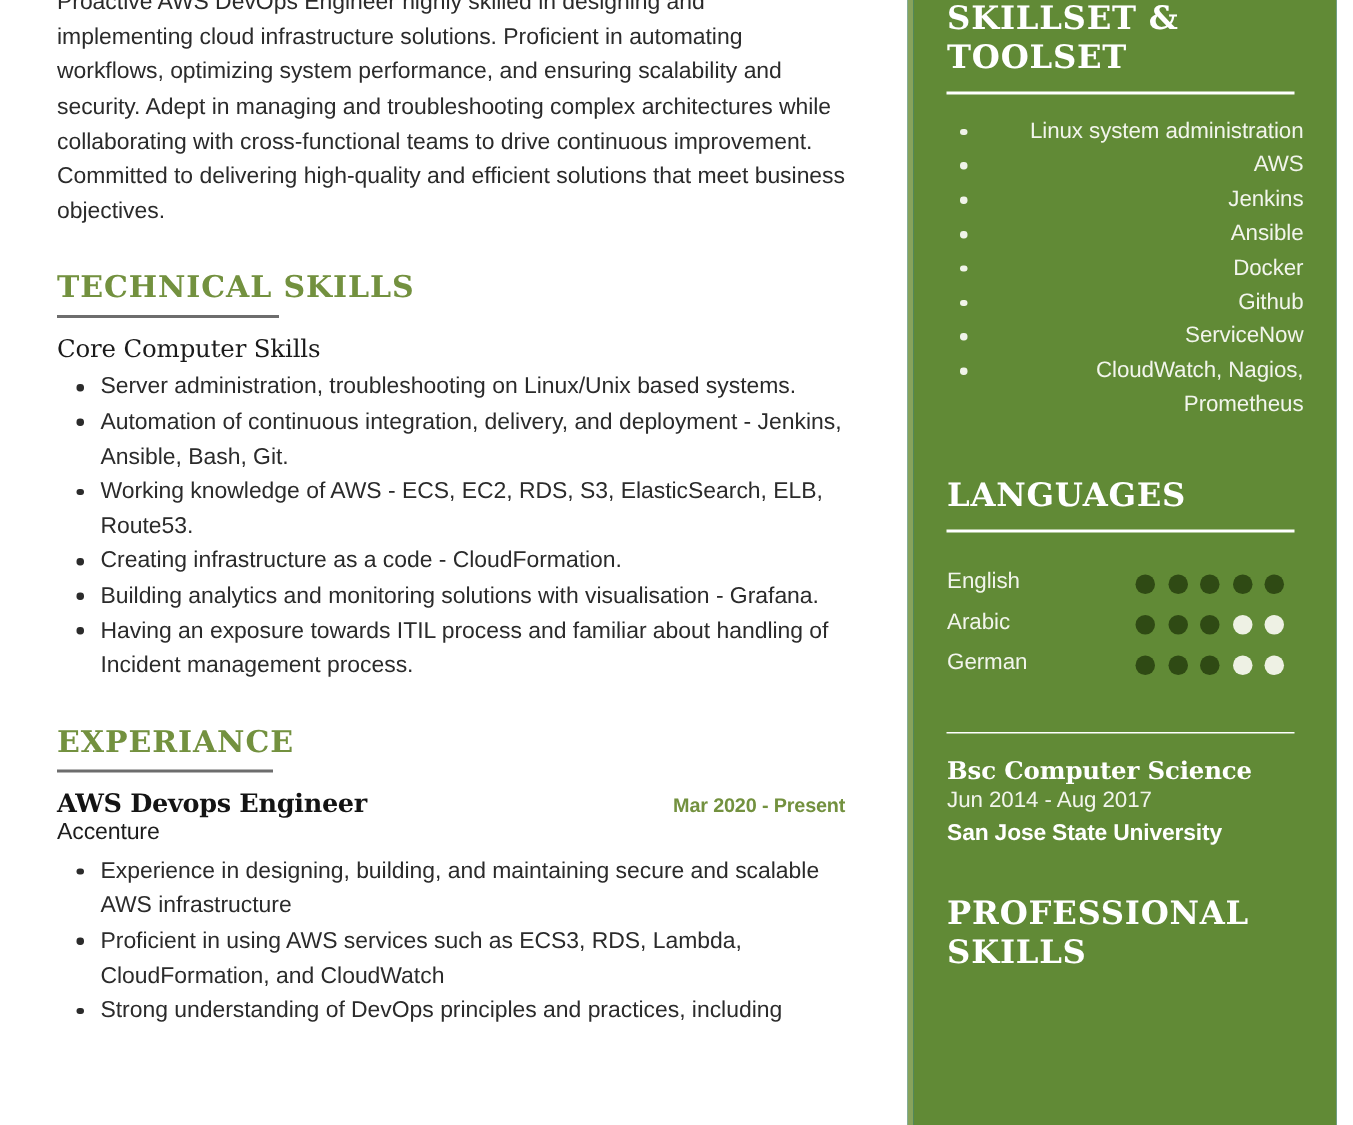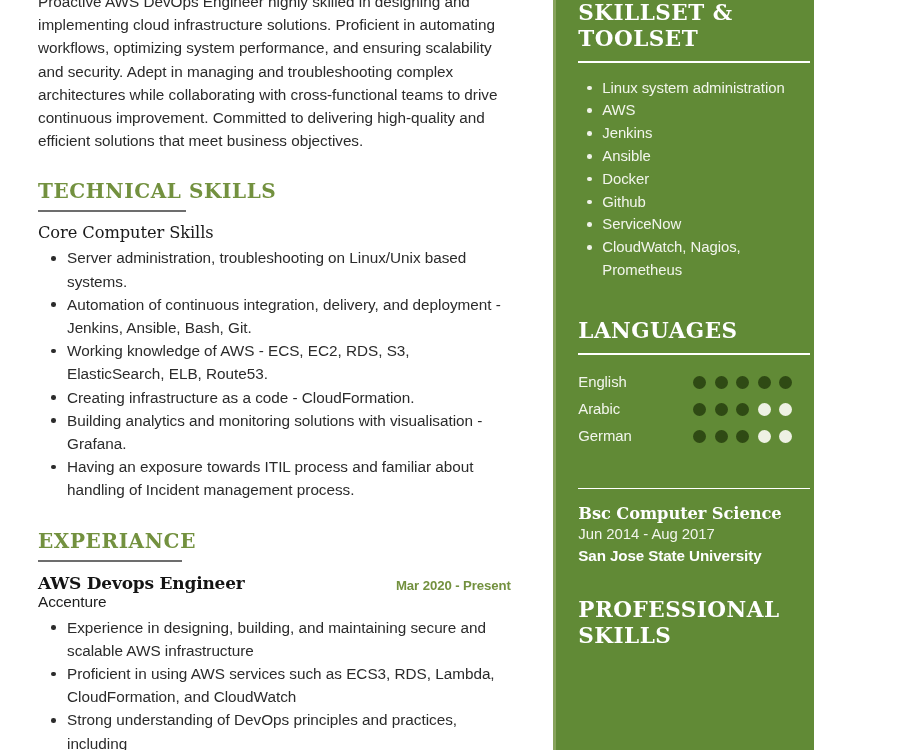--- a/index.html
+++ b/index.html
@@ -2,21 +2,21 @@
 <html><head>
 <meta charset="utf-8">
 <style>
   * { box-sizing: border-box; margin: 0; padding: 0; }
   html, body {
     width: 902px; height: 750px;
     background: #ffffff;
     font-family: "Liberation Sans", sans-serif;
     overflow: hidden;
   }
-  .resume { position: relative; width: 814px; height: 750px; display: flex; background:#0369a1; }
+  .resume { position: relative; width: 891px; height: 750px; display: flex; background:#0369a1; }
 
   
   .main-col {
     width: 613px;
     height: 750px;
     padding: 0 42px 0 38px;
     background: #ffffff;
     overflow: hidden;
   }
   .summary {
@@ -68,21 +68,21 @@
     content: "";
     position: absolute;
     left: 13px; top: 9.5px;
     width: 4.6px; height: 4.6px;
     border-radius: 50%;
     background: #2b2b2b;
   }
 
   .job-row {
     display: flex;
-    align-items: flex-end;
+    align-items: center;
     justify-content: space-between;
     gap: 10px;
   }
   .job-title {
     font-family: "DejaVu Serif", "Liberation Serif", serif;
     font-weight: bold;
     font-size: 17px;
     color: #141414;
     letter-spacing: -0.2px;
   }
@@ -127,41 +127,41 @@
   .side-rule {
     height: 1.6px;
     background: #ffffff;
     margin-top: 10px;
     margin-bottom: 14px;
     width: 232px;
   }
   .side-block { margin-top: 0; }
   .side-block + .side-block { margin-top: 30px; }
 
-  ul.side-bullets { list-style: none; margin: 0; padding: 0; }
+  ul.side-bullets { list-style: none; margin: 0; padding: 0; text-align: right; }
   ul.side-bullets > li {
     position: relative;
     padding-left: 24px;
     font-size: 14.9px;
     line-height: 22.8px;
     color: #f2f5ec;
     letter-spacing: -0.05px;
   }
   ul.side-bullets > li::before {
     content: "";
     position: absolute;
     left: 9px; top: 9px;
     width: 4.6px; height: 4.6px;
     border-radius: 50%;
     background: #f0f3e9;
   }
 
   .lang-row {
     display: flex;
-    align-items: center;
+    align-items: flex-end;
     height: 27px;
   }
   .lang-name {
     width: 126px;
     font-size: 14.9px;
     color: #f2f5ec;
     letter-spacing: -0.05px;
   }
   .dots { display: flex; gap: 8.5px; }
   .dot { width: 13px; height: 13px; border-radius: 50%; background: #2f4a14; }

